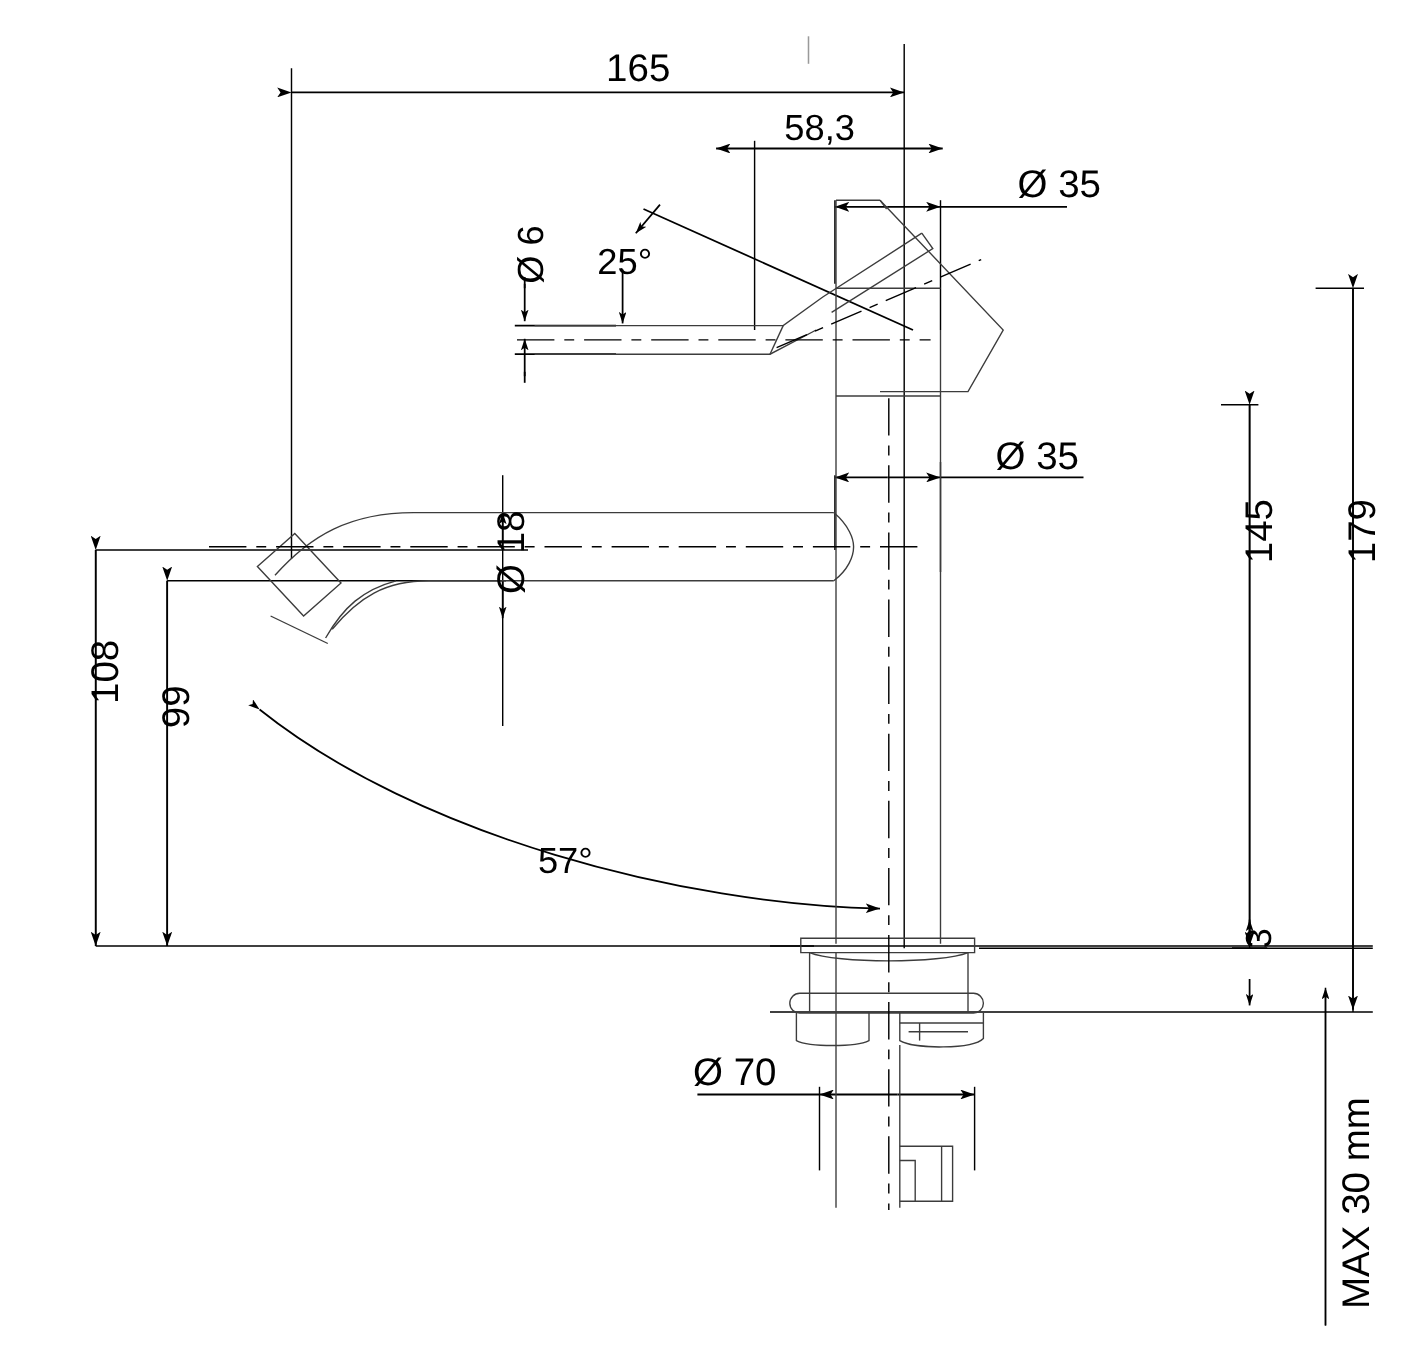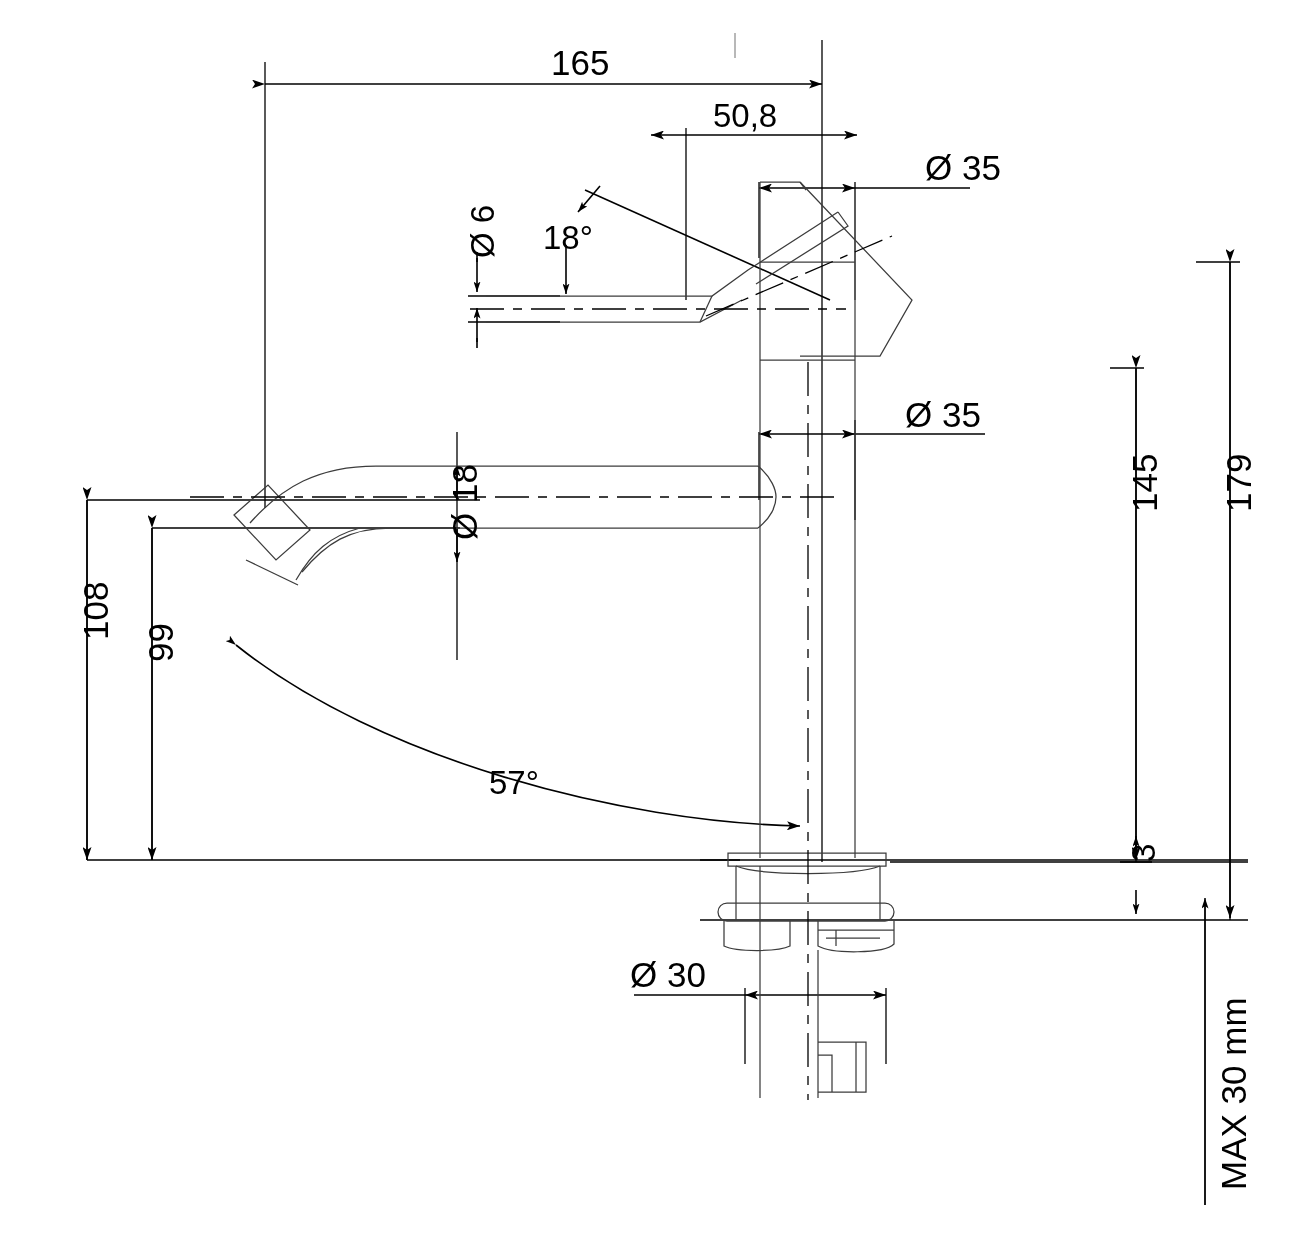--- a/index.html
+++ b/index.html
@@ -199,41 +199,41 @@
     <line x1="706" y1="316" x2="892" y2="236"></line>
   </g>
 
   <g stroke="#9a9a9a" stroke-width="1.4" fill="none">
     <line x1="735" y1="33" x2="735" y2="58"></line>
   </g>
 </svg>
 
 <div class="lbl" style="left:551px;top:45px;font-size:35px;">165</div>
 
-<div class="lbl" style="left:713px;top:99px;font-size:33px;">50,8</div>
+<div class="lbl" style="left:713px;top:99px;font-size:33px;">58,3</div>
 
 <div class="lbl rot90" style="left:466px;top:258px;font-size:33px;">Ø 6</div>
 
-<div class="lbl" style="left:543px;top:221px;font-size:33px;">18°</div>
+<div class="lbl" style="left:543px;top:221px;font-size:33px;">25°</div>
 
 <div class="lbl" style="left:925px;top:150px;font-size:35px;">Ø 35</div>
 
 <div class="lbl" style="left:905px;top:397px;font-size:35px;">Ø 35</div>
 
 <div class="lbl rot90" style="left:447px;top:540px;font-size:35px;">Ø 18</div>
 
 <div class="lbl rot90" style="left:78px;top:640px;font-size:35px;">108</div>
 
 <div class="lbl rot90" style="left:143px;top:662px;font-size:35px;">99</div>
 
 <div class="lbl" style="left:489px;top:766px;font-size:33px;">57°</div>
 
 <div class="lbl rot90" style="left:1127px;top:512px;font-size:35px;">145</div>
 
 <div class="lbl rot90" style="left:1221px;top:512px;font-size:35px;">179</div>
 
 <div class="lbl rot90" style="left:1127px;top:862px;font-size:33px;">3</div>
 
-<div class="lbl" style="left:630px;top:957px;font-size:35px;">Ø 30</div>
+<div class="lbl" style="left:630px;top:957px;font-size:35px;">Ø 70</div>
 
 <div class="lbl rot90" style="left:1216px;top:1190px;font-size:35px;">MAX 30 mm</div>
 
 </div>
 
 </body></html>

